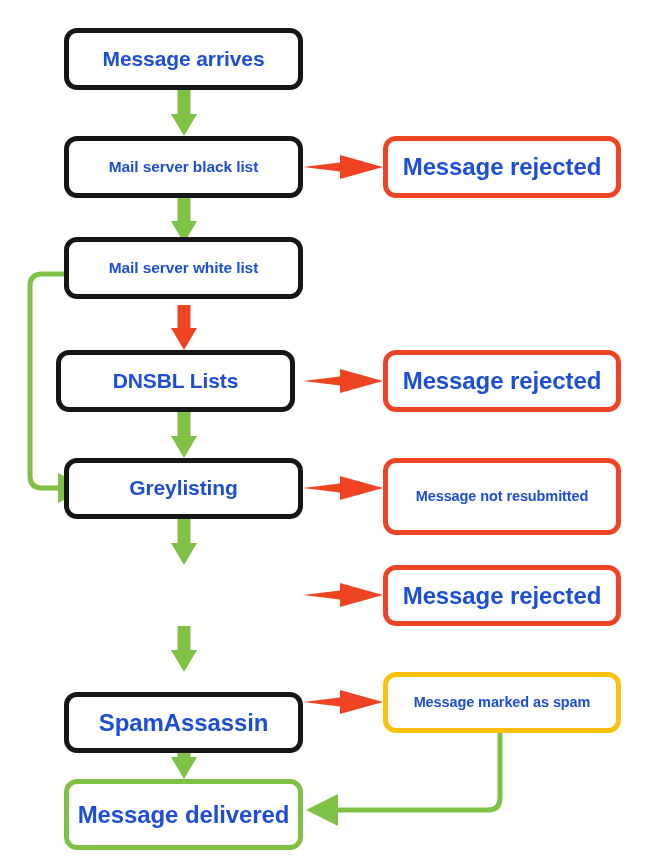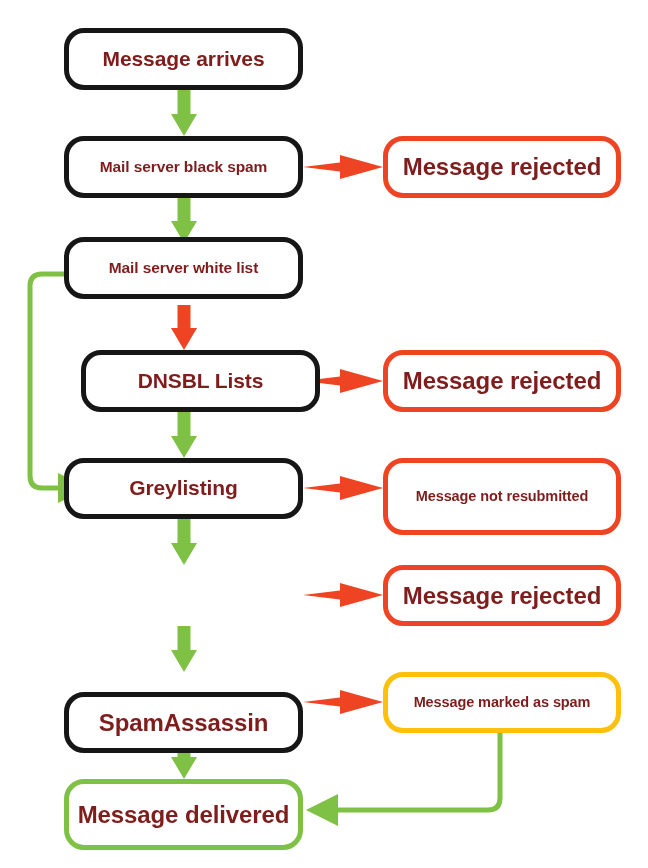--- a/index.html
+++ b/index.html
@@ -27,22 +27,22 @@
     pointer-events: none;
   }
   .node {
     position: absolute;
     box-sizing: border-box;
     display: flex;
     align-items: center;
     justify-content: center;
     text-align: right;
     background: #ffffff;
-    border-radius: 20px;
-    color: #7f1d1d;
+    border-radius: 13px;
+    color: #1d4ed8;
     font-weight: bold;
     line-height: 1.15;
     letter-spacing: -0.1px;
     padding: 0 8px;
     z-index: 2;
   }
   .node.black  { border: 5px solid #161616; }
   .node.red    { border: 5px solid #ee4423; }
   .node.yellow { border: 5px solid #fcc00d; }
   .node.green  { border: 5px solid #7ec144; }
@@ -125,25 +125,25 @@
     </g>
 
     <g>
       <path d="M500 733 L500 798 Q500 810 488 810 L330 810" stroke="#7ec144" stroke-width="5" fill="none" stroke-linecap="butt"></path>
       <path d="M306 810 L338 794 L338 826 Z" fill="#7ec144"></path>
     </g>
   </svg>
 
   <div class="node black fs-lg" style="left:64px; top:28px; width:239px; height:62px;">Message arrives</div>
 
-  <div class="node black fs-sm" style="left:64px; top:136px; width:239px; height:62px;">Mail server black spam</div>
+  <div class="node black fs-sm" style="left:64px; top:136px; width:239px; height:62px;">Mail server black list</div>
 
   <div class="node black fs-sm" style="left:64px; top:237px; width:239px; height:62px;">Mail server white list</div>
 
-  <div class="node black fs-lg" style="left:81px; top:350px; width:239px; height:62px;">DNSBL Lists</div>
+  <div class="node black fs-lg" style="left:56px; top:350px; width:239px; height:62px;">DNSBL Lists</div>
 
   <div class="node black fs-lg" style="left:64px; top:458px; width:239px; height:61px;">Greylisting</div>
 
 
   <div class="node black fs-md" style="left:64px; top:672px; width:239px; height:61px;margin-top:20px;">SpamAssassin</div>
 
   <div class="node green fs-md" style="left:64px; top:779px; width:239px; height:71px;">Message delivered</div>
 
   <div class="node red fs-md" style="left:383px; top:136px; width:238px; height:62px;">Message rejected</div>
 

